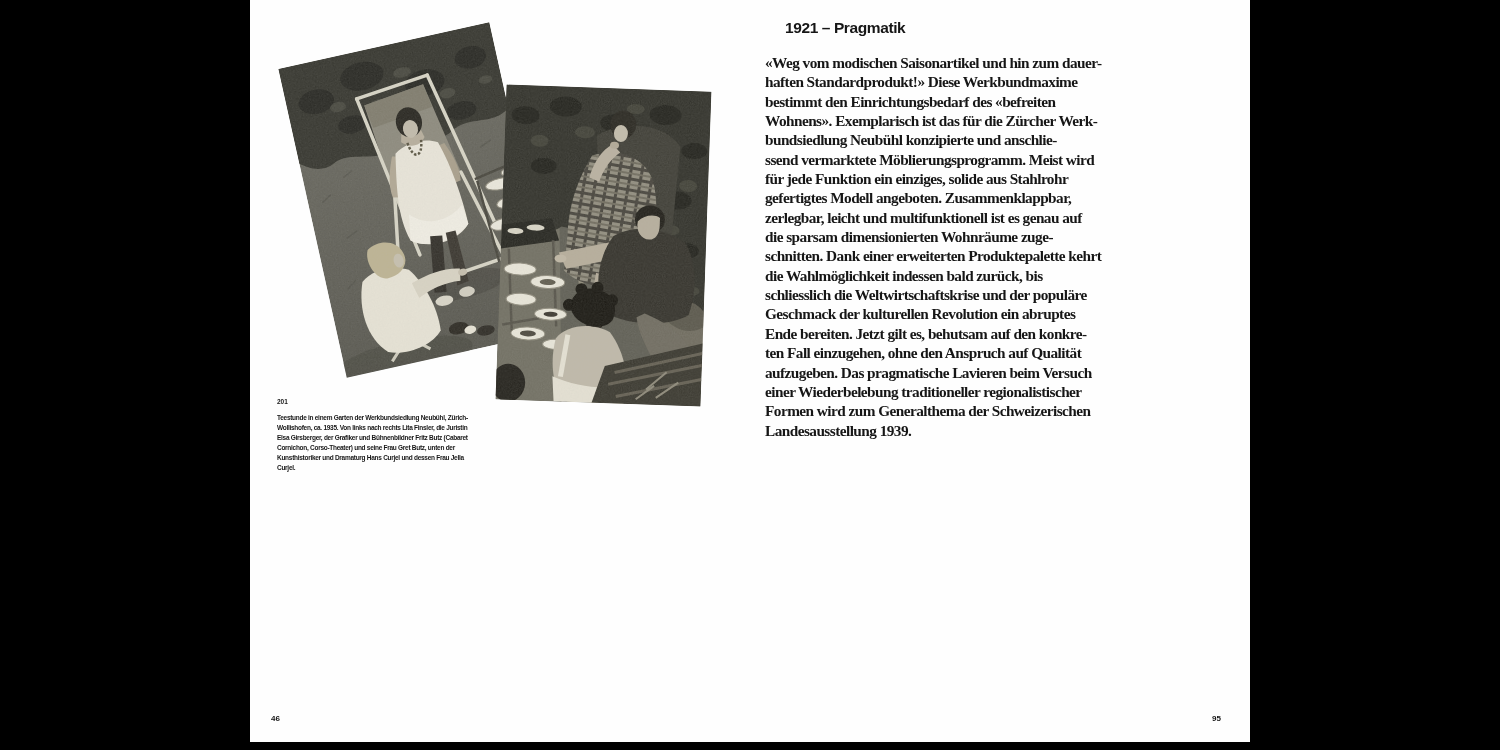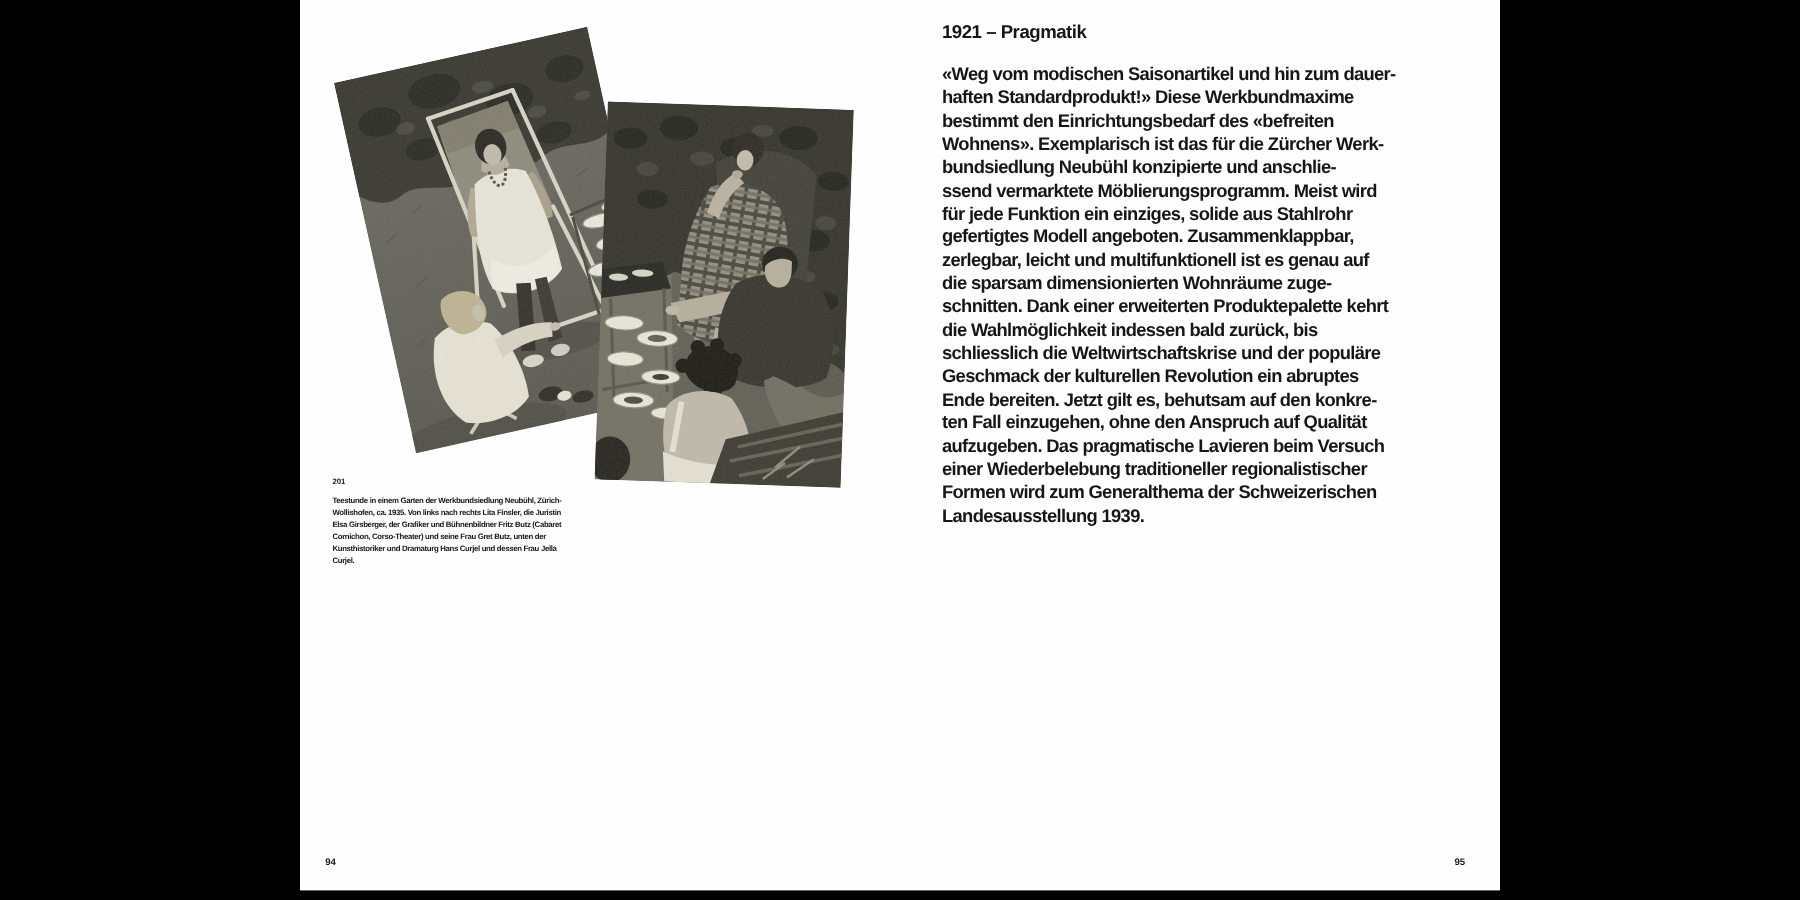--- a/index.html
+++ b/index.html
@@ -18,22 +18,22 @@
   .fig-number{position:absolute;left:27px;top:399px;font-size:6.5px;font-weight:700;line-height:1;}
   .caption{position:absolute;left:27px;top:413px;font-size:6.5px;font-weight:700;line-height:10px;
            letter-spacing:-0.28px;white-space:pre;}
   .page-num{position:absolute;font-size:8px;font-weight:700;line-height:1;}
   .page-num-left{left:21px;top:715px;}
   .page-num-right{left:962px;top:715px;}
 
   
   .heading{position:absolute;left:535px;top:19px;margin:0;font-size:15.5px;font-weight:700;
            line-height:1.1;letter-spacing:-0.4px;}
-  .body-text{position:absolute;left:535px;top:53px;font-size:15.3px;font-weight:700;
-             line-height:19.35px;letter-spacing:-0.55px;white-space:pre;}
+  .body-text{position:absolute;left:515px;top:53px;font-size:15.3px;font-weight:700;
+             line-height:19.35px;letter-spacing:-0.55px;white-space:pre;font-family:Liberation Serif, serif;}
 </style>
 </head>
 <body>
 
 <div class="canvas">
   <div class="spread">
 
     <figure class="photo photo-left">
       <svg viewBox="0 0 216 316" preserveAspectRatio="none">
         <defs>
@@ -220,21 +220,21 @@
       </svg>
     </figure>
 
     <div class="fig-number ink">201</div>
     <div class="caption ink">Teestunde in einem Garten der Werkbundsiedlung Neubühl, Zürich-
 Wollishofen, ca. 1935. Von links nach rechts Lita Finsler, die Juristin
 Elsa Girsberger, der Grafiker und Bühnenbildner Fritz Butz (Cabaret
 Cornichon, Corso-Theater) und seine Frau Gret Butz, unten der
 Kunsthistoriker und Dramaturg Hans Curjel und dessen Frau Jella
 Curjel.</div>
-    <div class="page-num page-num-left ink">94</div>
+    <div class="page-num page-num-left ink">46</div>
 
     <h1 class="heading ink">1921 – Pragmatik</h1>
     <div class="body-text ink">«Weg vom modischen Saisonartikel und hin zum dauer-
 haften Standardprodukt!» Diese Werkbundmaxime
 bestimmt den Einrichtungsbedarf des «befreiten
 Wohnens». Exemplarisch ist das für die Zürcher Werk-
 bundsiedlung Neubühl konzipierte und anschlie-
 ssend vermarktete Möblierungsprogramm. Meist wird
 für jede Funktion ein einziges, solide aus Stahlrohr
 gefertigtes Modell angeboten. Zusammenklappbar,

